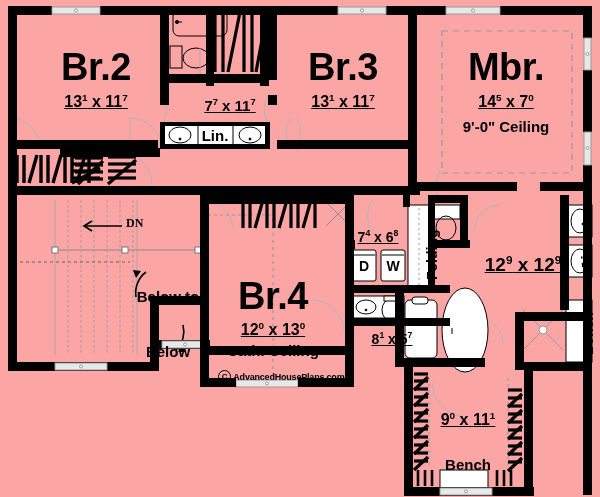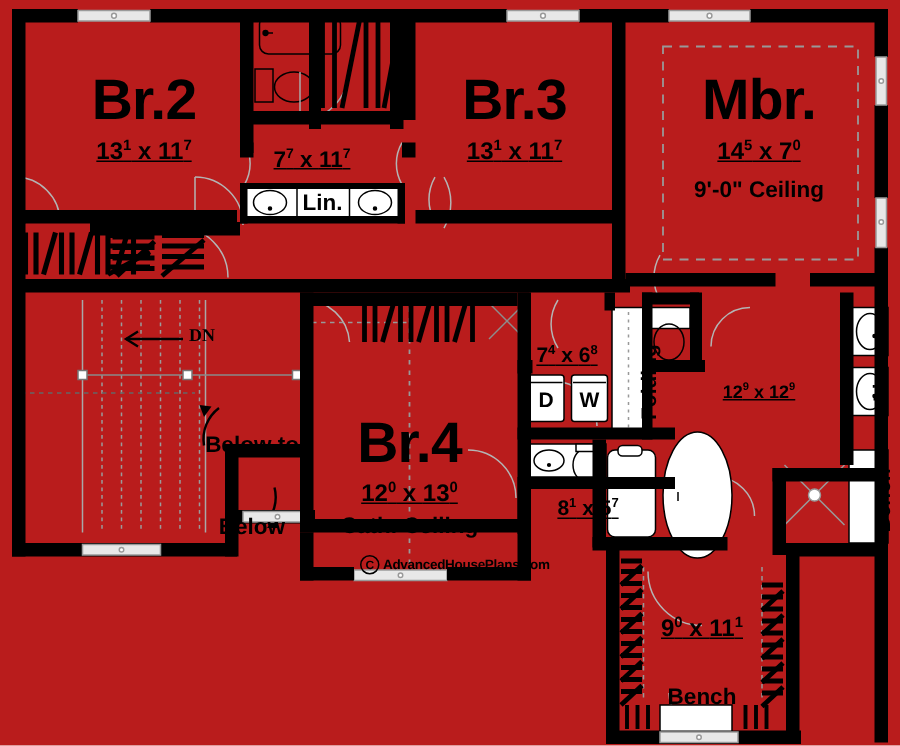--- a/index.html
+++ b/index.html
@@ -1,26 +1,26 @@
 <!DOCTYPE html>
 <html><head>
 <meta charset="utf-8">
 <style>
   html,body{margin:0;padding:0;background:#ffffff;}
   body{font-family:"Liberation Sans",sans-serif;}
-  #plan{position:relative;width:600px;height:497px;background:#b91c1c;overflow:hidden;}
+  #plan{position:relative;width:600px;height:497px;background:#fca5a5;overflow:hidden;}
   #plan svg{position:absolute;left:0;top:0;}
   .lbl{position:absolute;white-space:nowrap;color:#000;}
   .room-name{font-weight:bold;letter-spacing:-0.5px;}
   .dim{font-weight:bold;text-decoration:underline;}
   .dim sup{font-size:0.62em;vertical-align:super;font-weight:bold;}
   .note{font-weight:bold;}
   .vert{transform:rotate(-90deg);transform-origin:left top;}
   .cc{transform:translateX(-50%);}
-  .copy{font-weight:bold;font-size:9px;letter-spacing:-0.2px;margin-left:22px;}
+  .copy{font-weight:bold;font-size:9px;letter-spacing:-0.2px;}
 </style>
 </head>
 <body>
 
 <div id="plan">
 
 <svg width="600" height="497">
   <defs>
     <g id="wallsym"></g>
   </defs>
@@ -406,21 +406,21 @@
   </g>
 </svg>
 
 <div class="lbl room-name cc" style="left:96px;top:46px;font-size:38px;">Br.2</div>
 <div class="lbl dim cc" style="left:96px;top:92px;font-size:16px;">
   <span>13</span><sup>1</sup>
   x
   <span>11</span><sup>7</sup>
 </div>
 
-<div class="lbl dim cc" style="left:208px;top:97px;font-size:15px;">
+<div class="lbl dim cc" style="left:230px;top:97px;font-size:15px;">
   <span>7</span><sup>7</sup>
   x
   <span>11</span><sup>7</sup>
 </div>
 
 <div class="lbl note cc" style="left:215px;top:127px;font-size:15px;">Lin.</div>
 
 <div class="lbl room-name cc" style="left:343px;top:46px;font-size:38px;">Br.3</div>
 <div class="lbl dim cc" style="left:343px;top:92px;font-size:16px;">
   <span>13</span><sup>1</sup>
@@ -452,21 +452,21 @@
 <div class="lbl note cc" style="left:364px;top:258px;font-size:14px;">D</div>
 <div class="lbl note cc" style="left:393px;top:258px;font-size:14px;">W</div>
 <div class="lbl note vert" style="left:424px;top:280px;font-size:14px;">Folding</div>
 
 <div class="lbl dim cc" style="left:378px;top:330px;font-size:14px;margin-left:14px;">
   <span>8</span><sup>1</sup>
   x
   <span>5</span><sup>7</sup>
 </div>
 
-<div class="lbl dim cc" style="left:506px;top:253px;font-size:12px;">
+<div class="lbl dim cc" style="left:523px;top:253px;font-size:19px;">
   <span>12</span><sup>9</sup>
   x
   <span>12</span><sup>9</sup>
 </div>
 <div class="lbl note vert" style="left:579px;top:268px;font-size:14px;">Lin.</div>
 <div class="lbl note vert" style="left:580px;top:355px;font-size:14px;">Bench</div>
 
 <div class="lbl dim cc" style="left:468px;top:410px;font-size:16px;">
   <span>9</span><sup>0</sup>
   x

